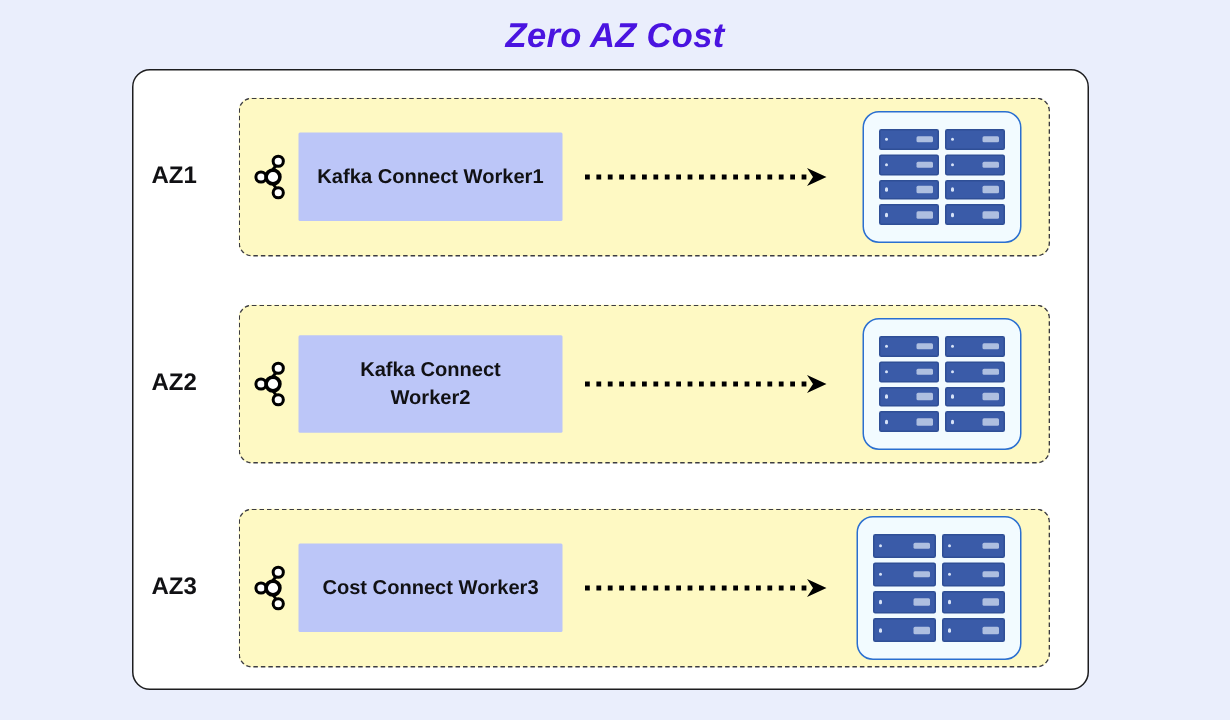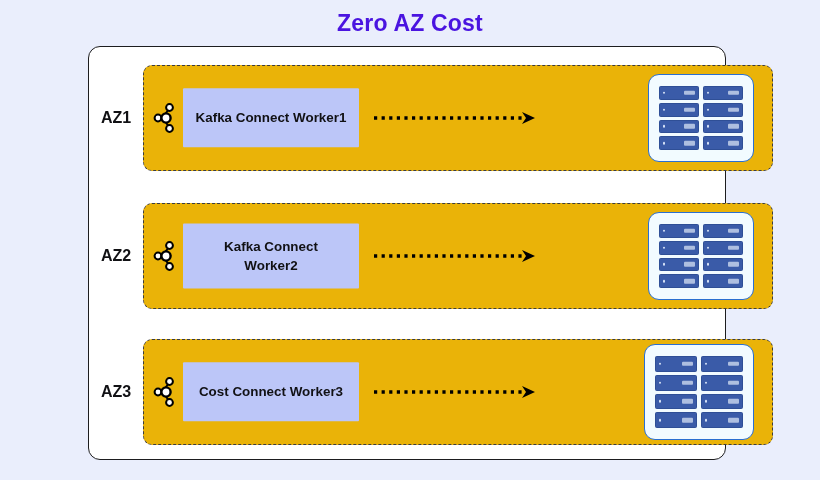--- a/index.html
+++ b/index.html
@@ -18,20 +18,21 @@
   #diagram-title {
     position: absolute;
     left: 0;
     top: 10px;
     width: 820px;
     text-align: center;
     font-size: 23px;
     font-weight: bold;
     color: #4a14e0;
     letter-spacing: 0.2px;
+    font-style: italic;
   }
 
   #outer-container {
     position: absolute;
     left: 88px;
     top: 46px;
     width: 638px;
     height: 414px;
     border: 1.6px solid #1d1d1f;
     border-radius: 12px;
@@ -57,27 +58,27 @@
     transform: translateY(-50%);
     width: 48px;
     text-align: left;
     font-size: 16px;
     font-weight: bold;
     color: #111114;
   }
 
   .az-zone-box {
     position: absolute;
-    left: 54px;
+    left: 70px;
     top: 16px;
-    width: 630px;
+    width: 541px;
     height: 106px;
     border: 1.5px dashed #3c3c41;
     border-radius: 9px;
-    background: #eab308;
+    background: #fef9c3;
     box-sizing: border-box;
   }
 
   .kafka-icon {
     position: absolute;
     left: 8px;
     top: 50%;
     transform: translateY(-50%);
     width: 26px;
     height: 32px;

